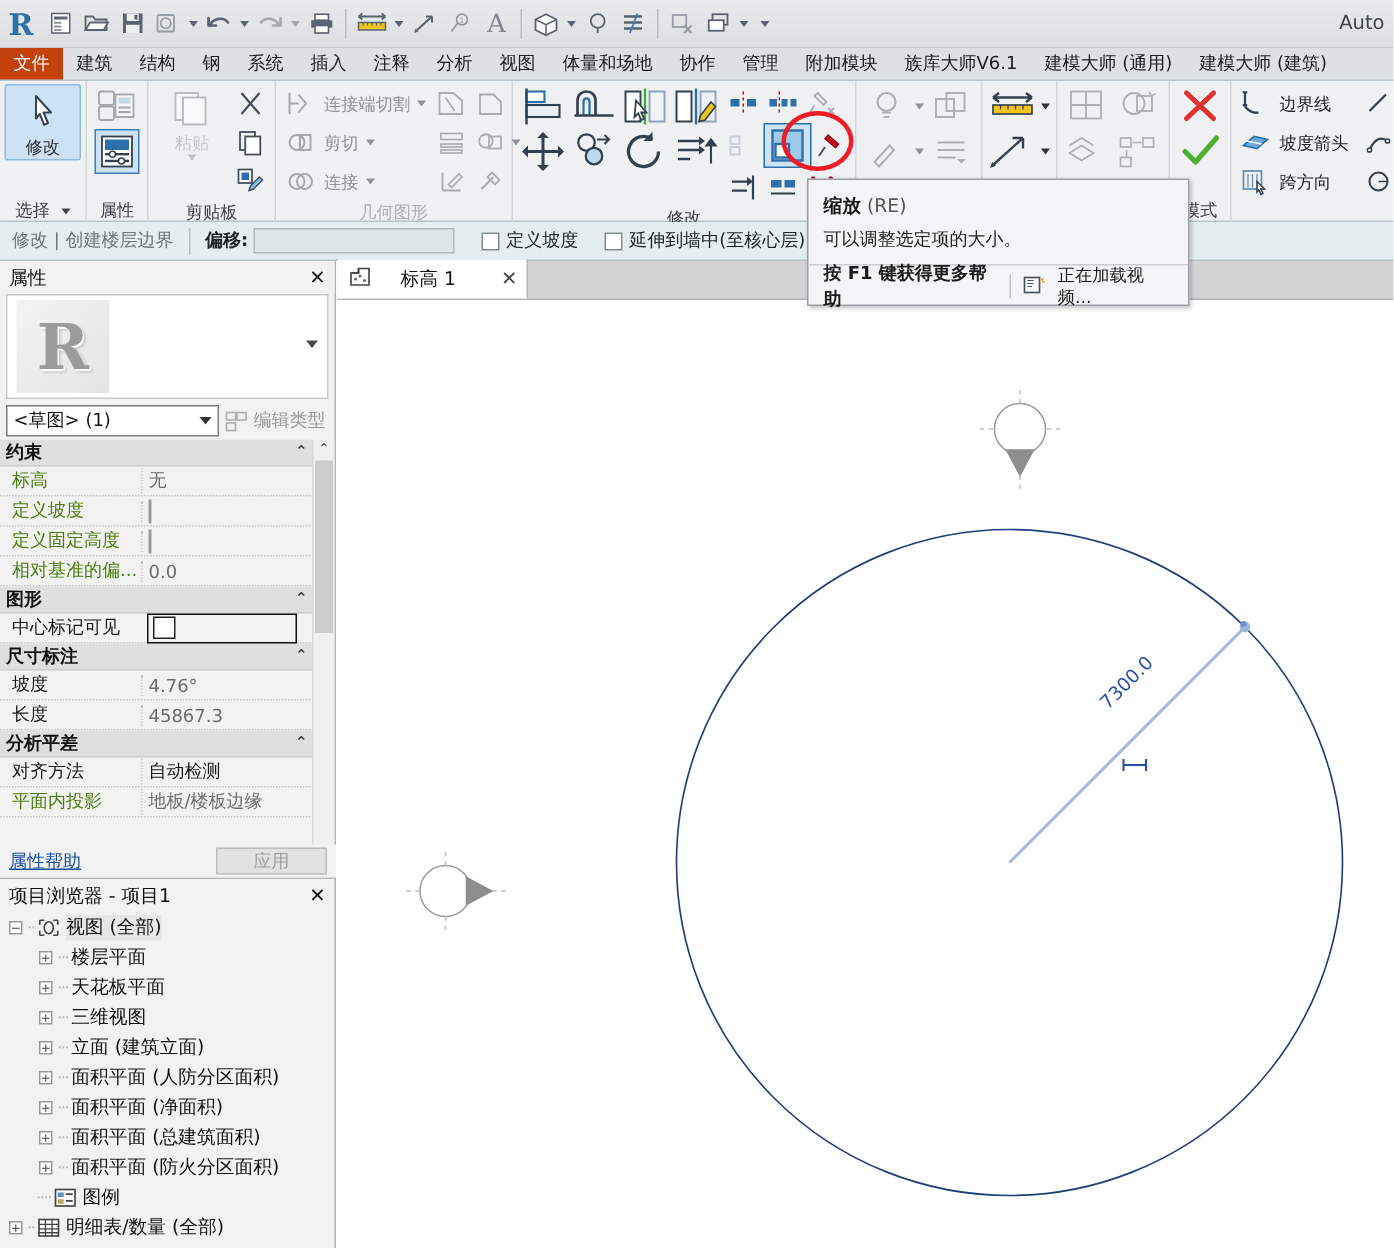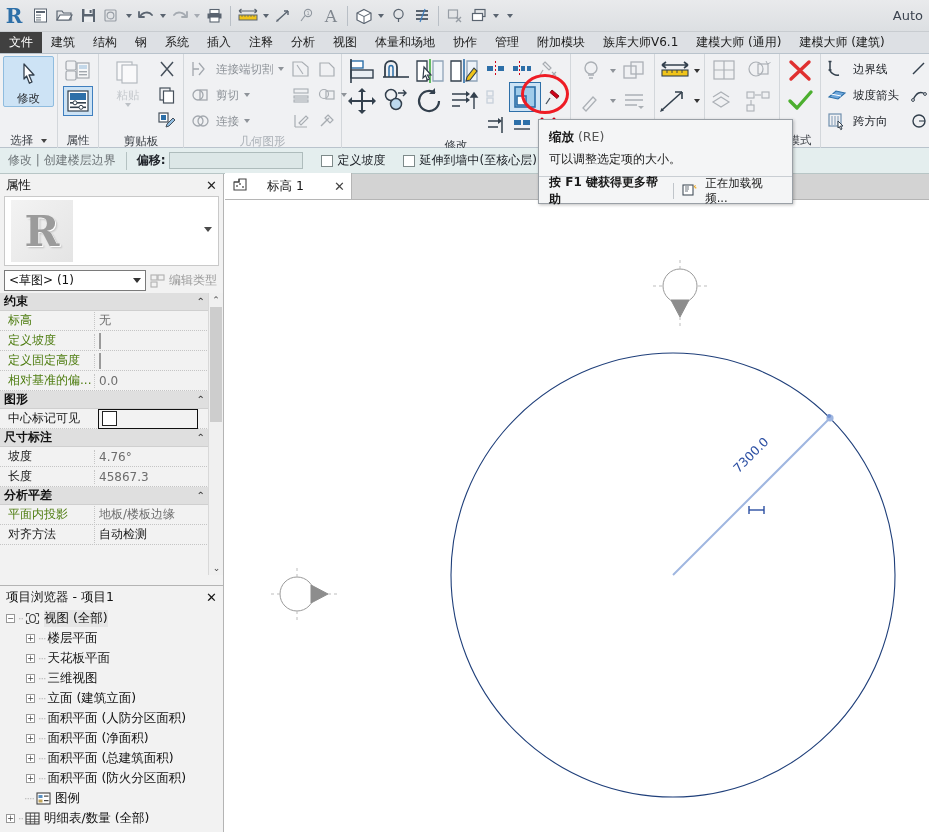--- a/index.html
+++ b/index.html
@@ -43,21 +43,21 @@
   .ribbon-tabs {
     position: absolute; left: 0; top: 32px; width: 929px; height: 22px;
     background: #dde0e4;
     display: flex; align-items: stretch; font-size: 12px;
     border-bottom: 1px solid #b9c3cc;
   }
   .rtab {
     padding: 0 9px; display: flex; align-items: center; color: #1b1b1b;
     white-space: nowrap; cursor: default;
   }
-  .rtab.active { background: #404040; color: #ffffff; }
+  .rtab.active { background: #c2410c; color: #ffffff; }
 
   
   .ribbon {
     position: absolute; left: 0; top: 54px; width: 929px; height: 94px;
     background: #f0f1f3;
     border-bottom: 1px solid #b9c3cc;
     display: flex;
   }
   .panel {
     position: relative;
@@ -978,36 +978,40 @@
       <div class="prow">
         <span class="pk dark">长度</span>
         <span class="pv">45867.3</span>
       </div>
 
       <div class="pgroup">
         <span>分析平差</span>
         <span class="chv">⌃</span>
       </div>
       <div class="prow">
+        <span class="pk dark">对齐方法</span>
+        <span class="pv dark">自动检测</span>
+      </div>
+      <div class="prow">
         <span class="pk">平面内投影</span>
         <span class="pv">地板/楼板边缘</span>
-      </div>
-      <div class="prow">
-        <span class="pk dark">对齐方法</span>
-        <span class="pv dark">自动检测</span>
       </div>
     </div>
 
     <div style="position:absolute;right:0;top:0;width:15px;height:282px;background:#f0f0f0;border-left:1px solid #d8d8d8;">
       <div style="height:14px;display:flex;align-items:center;justify-content:center;font-size:9px;color:#444;">⌃</div>
       <div style="height:115px;background:#cdcdcd;margin:0 1px;"></div>
       <div style="position:absolute;bottom:0;width:15px;height:14px;display:flex;align-items:center;justify-content:center;font-size:9px;color:#444;">⌄</div>
     </div>
   </div>
 
+  <div class="pfoot">
+    <a href="#">属性帮助</a>
+    <span class="apply-btn">应用</span>
+  </div>
 </div>
 
 <div class="browser">
   <div class="bhead">
     <span>项目浏览器 - 项目1</span>
     <span class="x">✕</span>
   </div>
   <div class="tree">
 
     <div class="tnode" style="padding-left:2px;">

